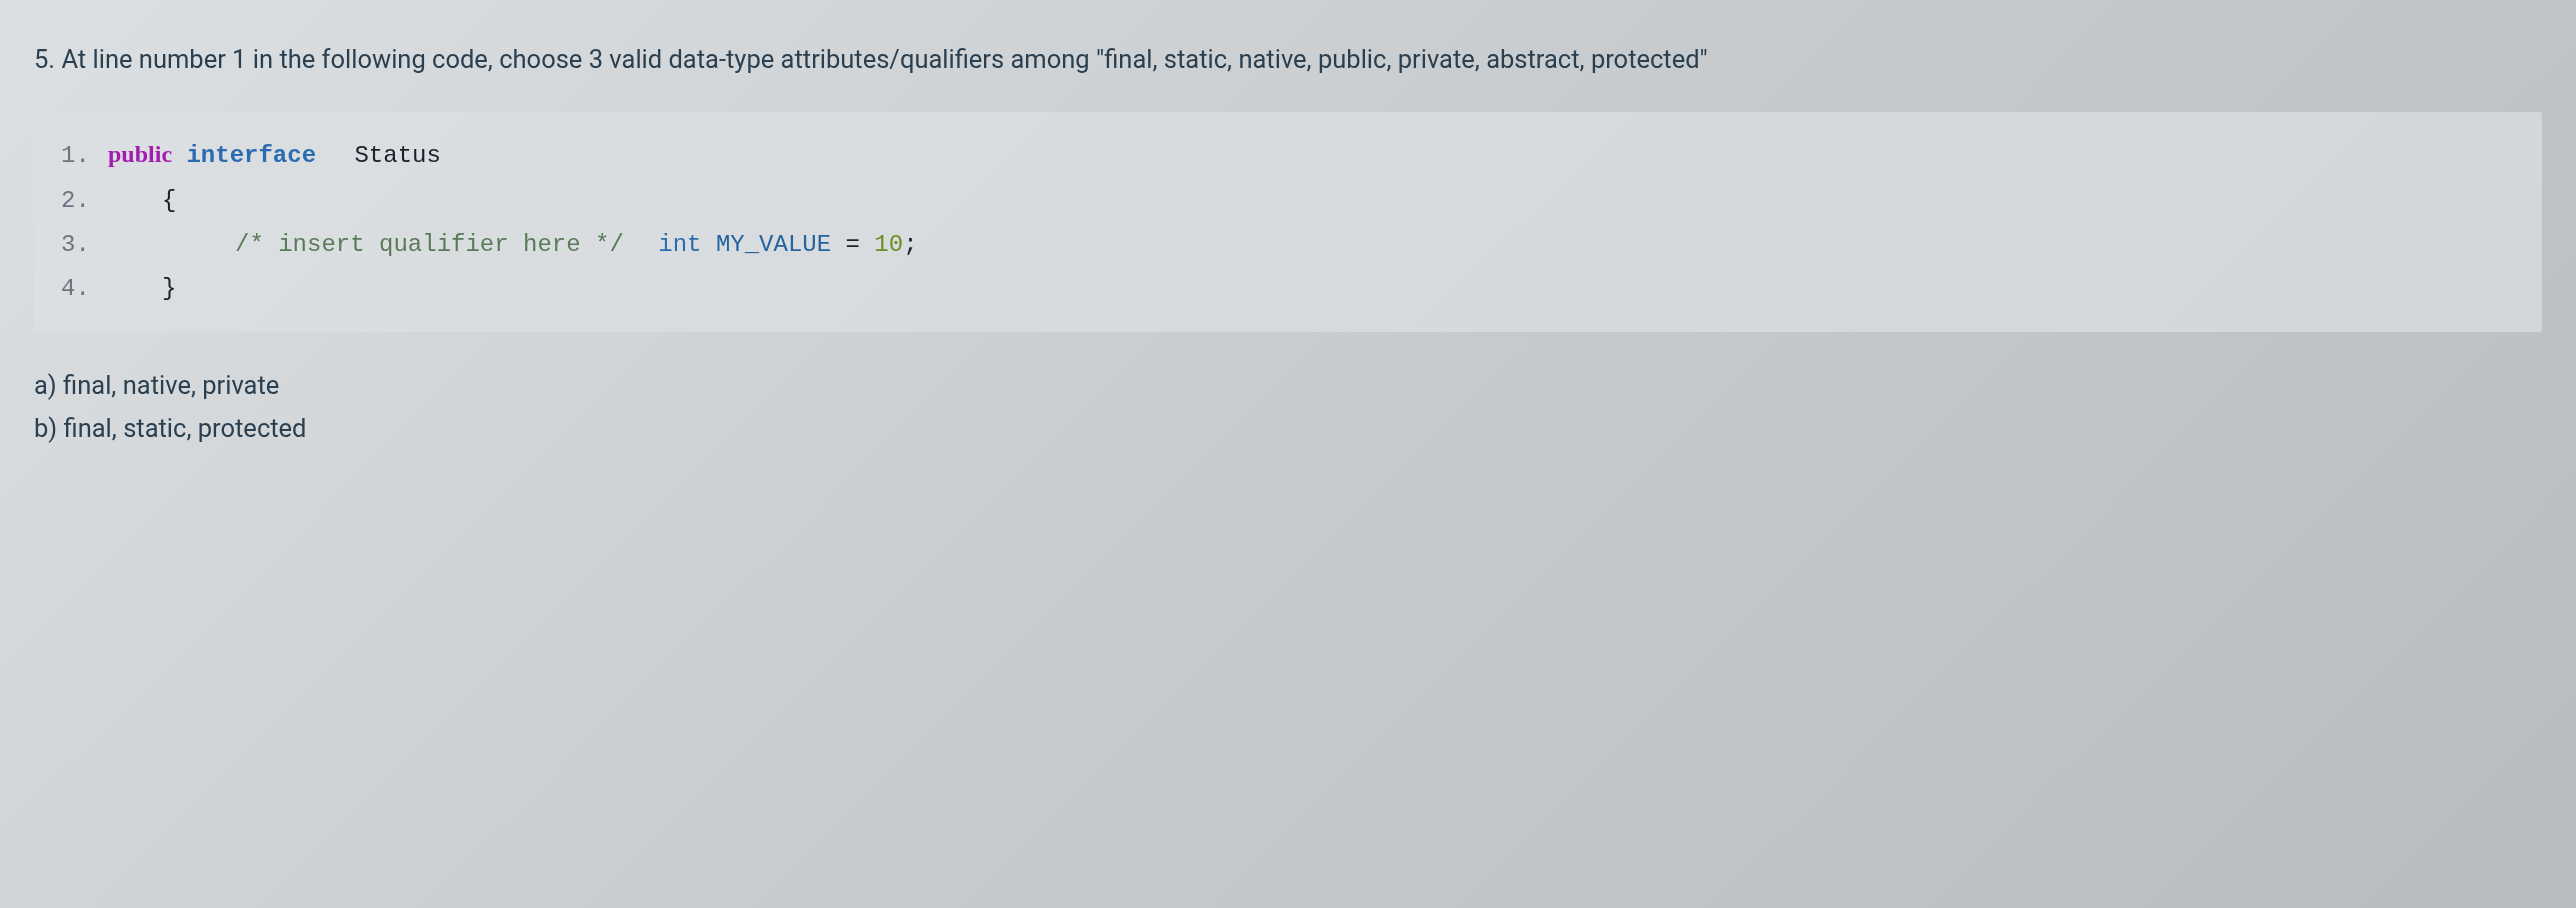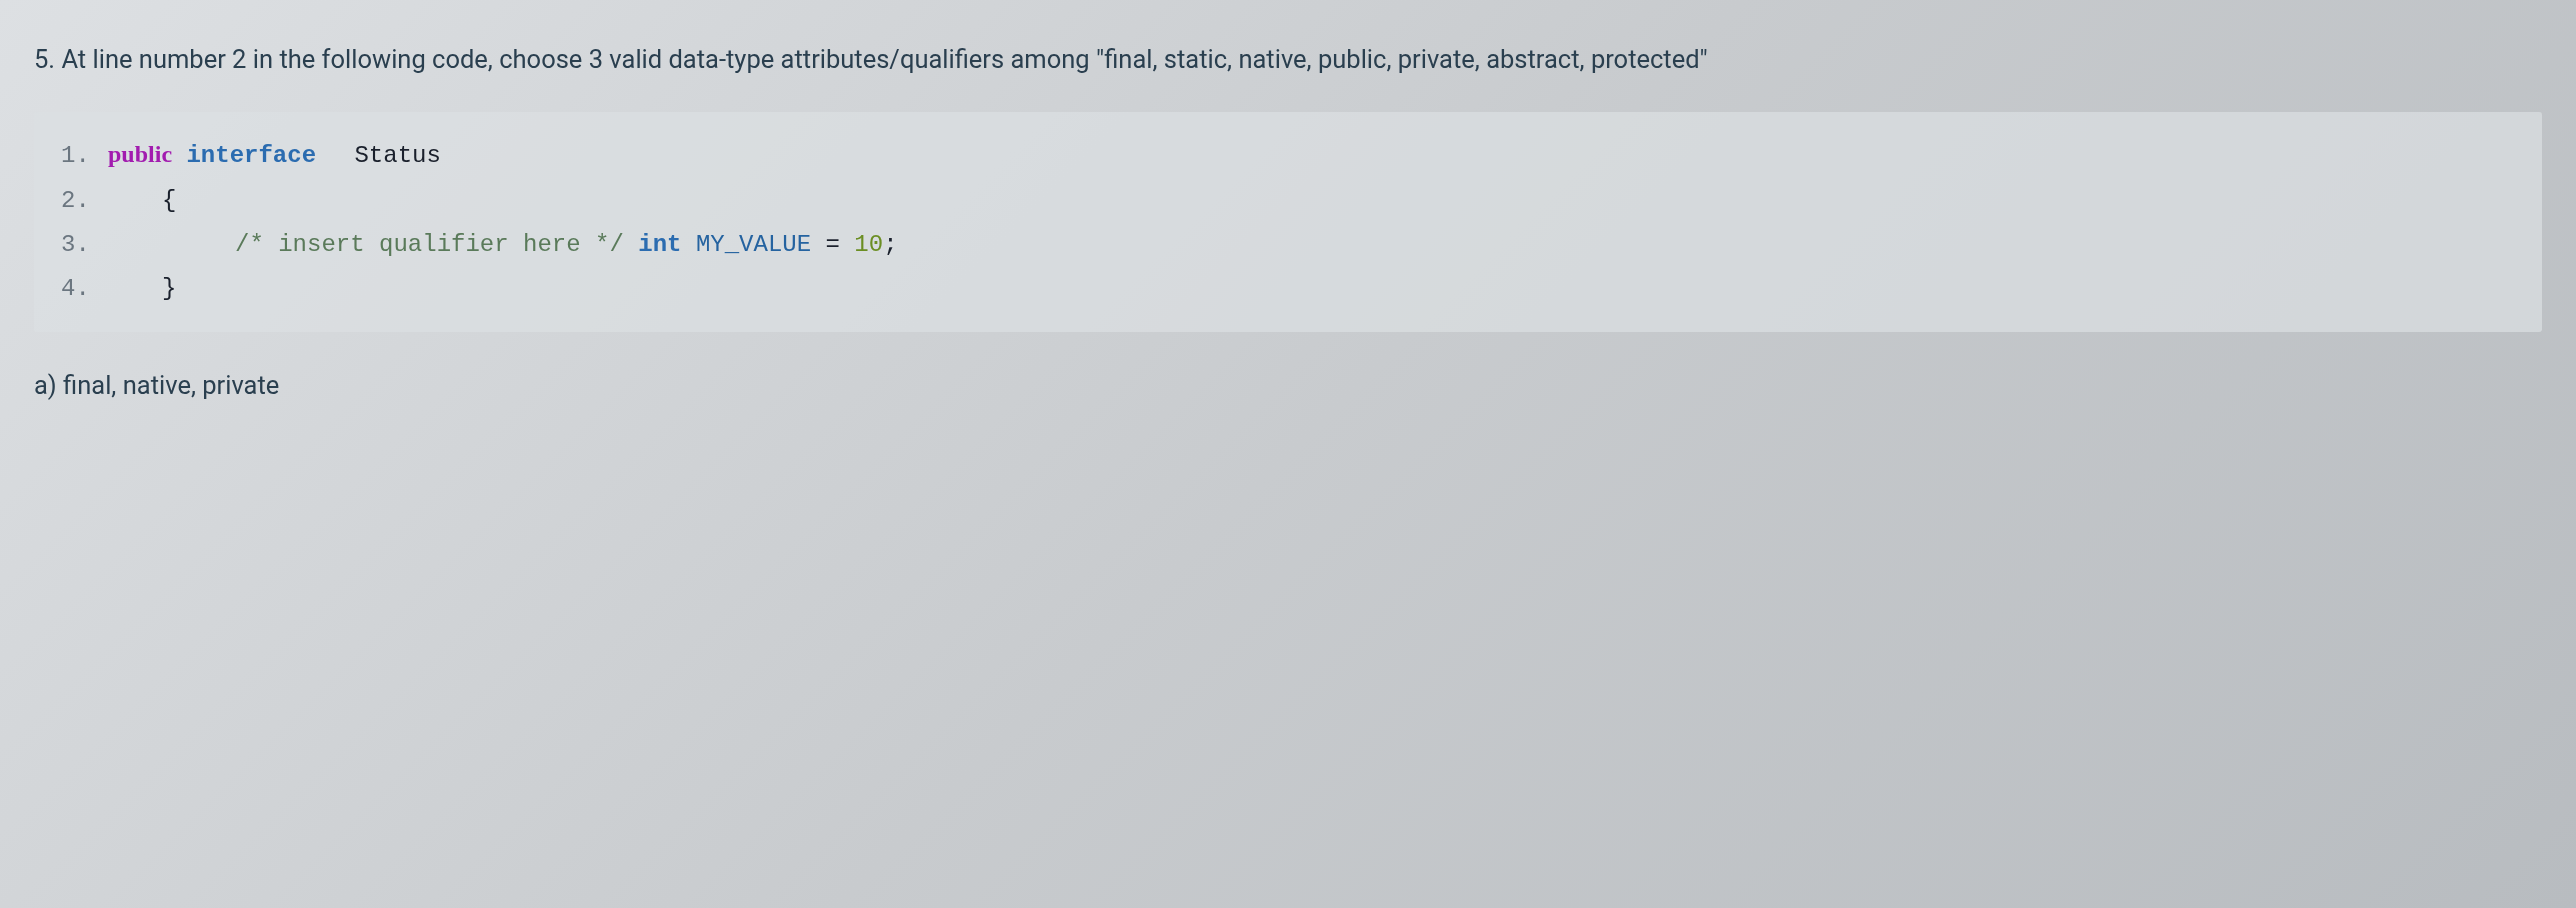--- a/index.html
+++ b/index.html
@@ -59,21 +59,22 @@
       margin-left: 24px;
     }
     .brace {
       color: #1a202c;
     }
     .comment {
       color: #5a7a5a;
     }
     .keyword-type {
       color: #2b6cb0;
-      font-weight: bold;
+      font-weight: normal;
+      margin-left: 20px;
     }
     .var-name {
       color: #2563a0;
     }
     .equals {
       color: #1a202c;
     }
     .number {
       color: #6b8e23;
     }
@@ -91,21 +92,21 @@
     }
     .indent-2 {
       padding-left: 127px;
     }
   </style>
 </head>
 <body>
 
 <div class="question-text">
   <span>5.</span>
-  <span>At line number 2 in the following code, choose 3 valid data-type attributes/qualifiers among "final, static, native, public, private, abstract, protected"</span>
+  <span>At line number 1 in the following code, choose 3 valid data-type attributes/qualifiers among "final, static, native, public, private, abstract, protected"</span>
 </div>
 
 <div class="code-block">
   <div class="code-line">
     <span class="line-number">1.</span>
     <span class="code-content"><span class="keyword-access">public</span> <span class="keyword-interface">interface</span> <span class="class-name">Status</span></span>
   </div>
   <div class="code-line">
     <span class="line-number">2.</span>
     <span class="code-content indent-1"><span class="brace">{</span></span>
@@ -115,14 +116,15 @@
     <span class="code-content indent-2"><span class="comment">/* insert qualifier here */</span> <span class="keyword-type">int</span> <span class="var-name">MY_VALUE</span> <span class="equals">=</span> <span class="number">10</span><span class="semicolon">;</span></span>
   </div>
   <div class="code-line">
     <span class="line-number">4.</span>
     <span class="code-content indent-1"><span class="brace">}</span></span>
   </div>
 </div>
 
 <div class="options">
   <div class="option">a) final, native, private</div>
+  <div class="option">b) final, static, protected</div>
 </div>
 
 
 </body></html>

